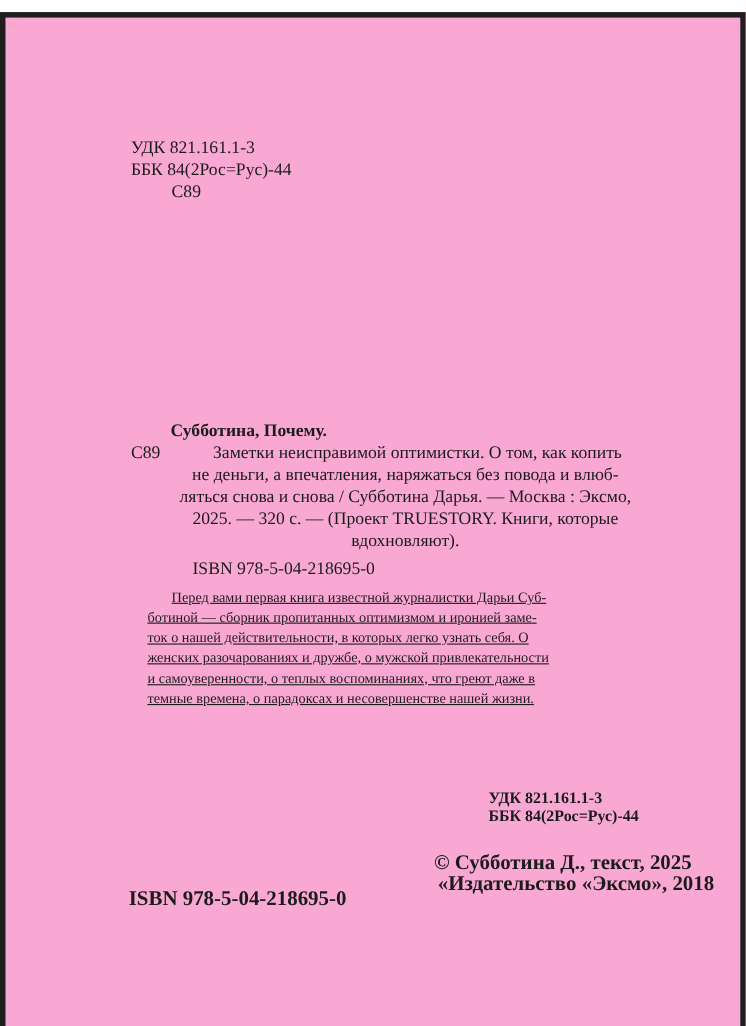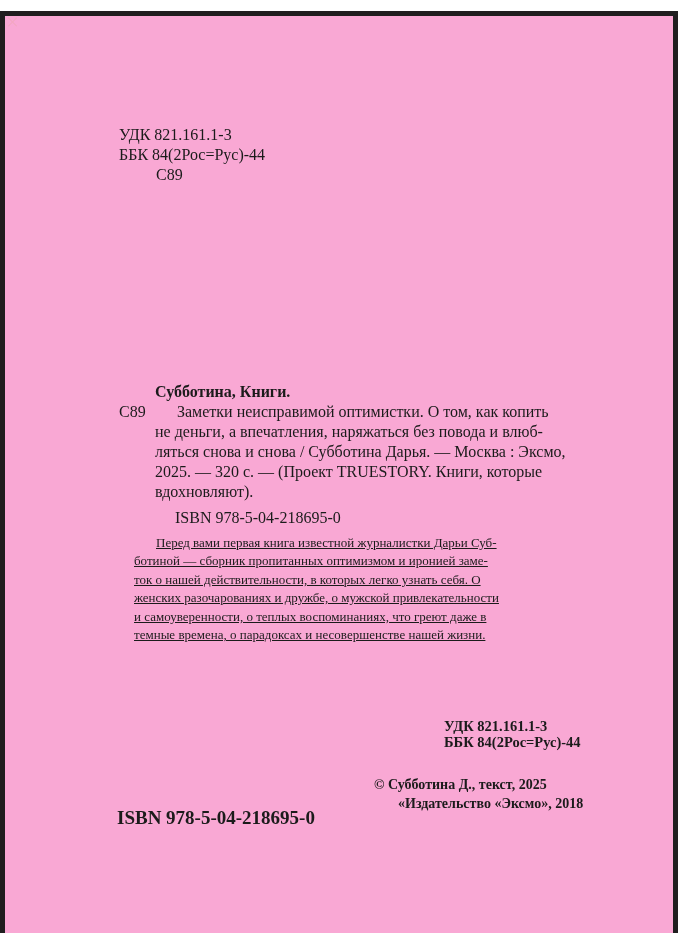--- a/index.html
+++ b/index.html
@@ -26,21 +26,21 @@
   .udk-top .author-sign { padding-left: 37px; }
 
   
   .catalog {
     left: 114px; top: 366px; width: 463px;
     font-size: 16px; line-height: 20px;
   }
   .catalog .author-heading { font-weight: bold; margin-left: 36px; }
   .catalog .entry-row { position: relative; }
   .catalog .catalog-label { position: absolute; left: 0; top: 0; }
-  .catalog .bib-text { margin-left: 36px; text-indent: 22px; }
+  .catalog .bib-text { margin-left: 36px; text-indent: 22px; text-align: center; }
 
   .isbn-mid {
     left: 170px; top: 492px;
     font-size: 16px; line-height: 20px;
   }
 
   
   .annotation {
     left: 129px; top: 518px; width: 432px;
     font-size: 13px; line-height: 18.4px; text-decoration: underline;
@@ -49,21 +49,21 @@
 
   
   .udk-bottom {
     left: 439px; top: 702px;
     font-weight: bold; font-size: 14.5px; line-height: 16px;
   }
 
   
   .copyright {
     left: 369px; top: 760px;
-    font-weight: bold; font-size: 14px; line-height: 18.5px;
+    font-weight: bold; font-size: 19px; line-height: 18.5px; text-align: center;
   }
   .copyright .publisher-line { padding-left: 24px; }
 
   
   .isbn-bottom {
     left: 112px; top: 790px;
     font-weight: bold; font-size: 19px; line-height: 24px;
   }
 
   
@@ -85,21 +85,21 @@
 
   <div class="abs corner-mark"></div>
 
   <div class="abs udk-top">
     <div>УДК 821.161.1-3</div>
     <div>ББК 84(2Рос=Рус)-44</div>
     <div class="author-sign">С89</div>
   </div>
 
   <div class="abs catalog">
-    <div class="author-heading">Субботина, Книги.</div>
+    <div class="author-heading">Субботина, Почему.</div>
     <div class="entry-row">
       <span class="catalog-label">С89</span>
       <div class="bib-text lines">Заметки неисправимой оптимистки. О том, как копить
 не деньги, а впечатления, наряжаться без повода и влюб-
 ляться снова и снова / Субботина Дарья. — Москва : Эксмо,
 2025. — 320 с. — (Проект TRUESTORY. Книги, которые
 вдохновляют).</div>
     </div>
   </div>
 

